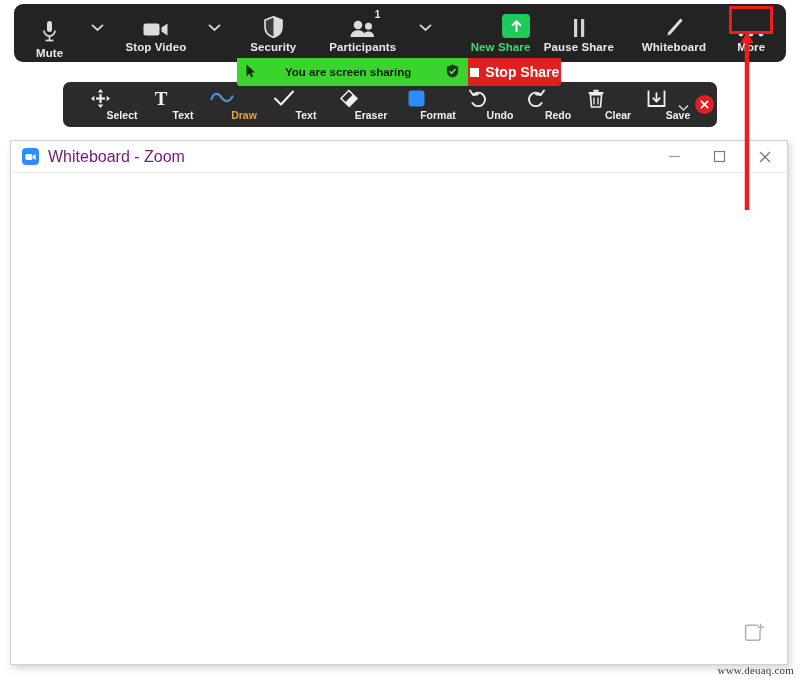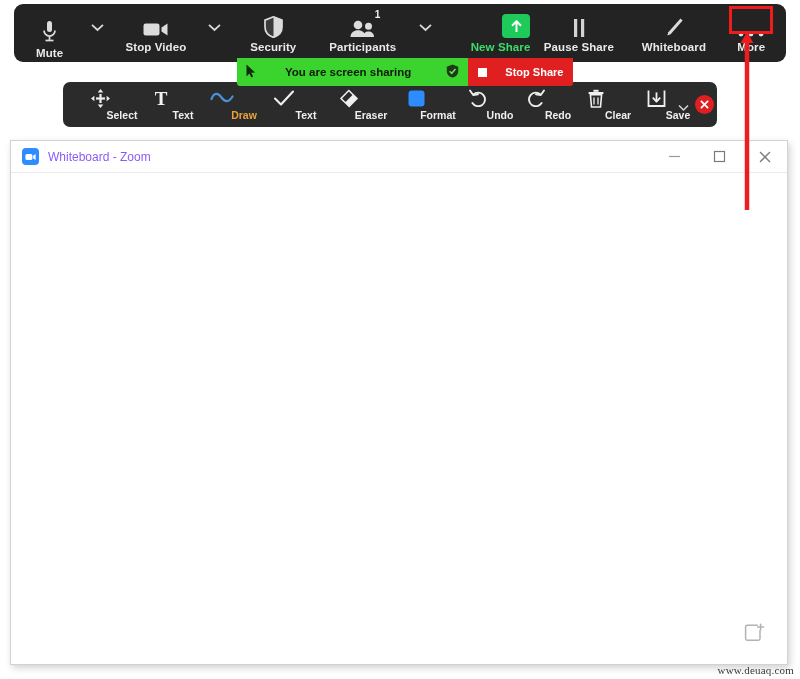--- a/index.html
+++ b/index.html
@@ -147,24 +147,24 @@
     color: #0d1b0b;
     font-size: 11.5px;
     font-weight: bold;
     white-space: nowrap;
   }
   #share-status .share-text { margin: 0 28px 0 22px; }
   #stop-share-btn {
     background: #e02020;
     display: flex;
     align-items: center;
-    gap: 18px;
-    padding: 0 10px;
+    gap: 6px;
+    padding: 0 2px;
     color: #ffffff;
-    font-size: 11px;
+    font-size: 14px;
     font-weight: bold;
     white-space: nowrap;
   }
   .stop-square {
     width: 9px;
     height: 9px;
     background: #ffffff;
     display: inline-block;
   }
 
@@ -266,22 +266,22 @@
     border-radius: 4px;
     background: #2d8cff;
     margin-left: 11px;
     margin-right: 9px;
     display: flex;
     align-items: center;
     justify-content: center;
     flex: 0 0 auto;
   }
   #wb-title {
-    font-size: 12px;
-    color: #8b5cf6;
+    font-size: 16px;
+    color: #701a75;
     white-space: nowrap;
     flex: 1 1 auto;
   }
   .wb-ctl {
     width: 45px;
     height: 31px;
     display: flex;
     align-items: center;
     justify-content: center;
     flex: 0 0 auto;

